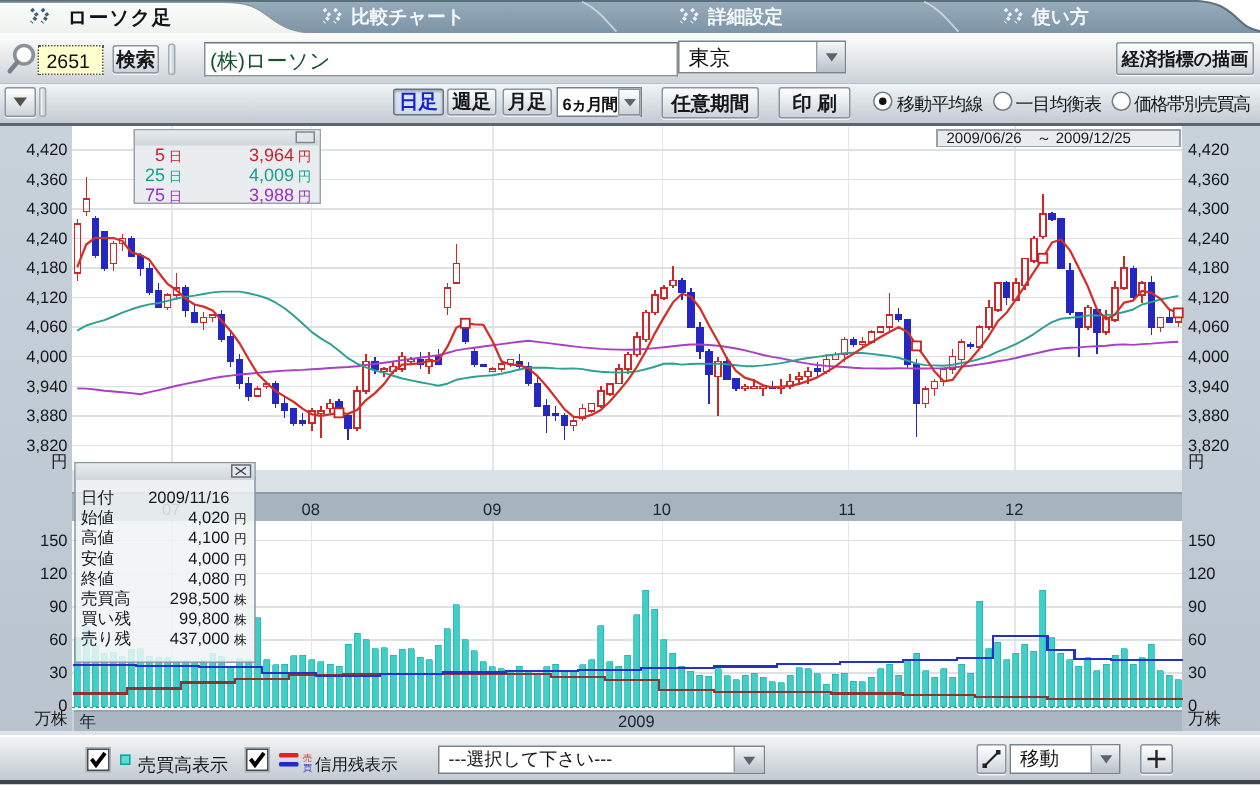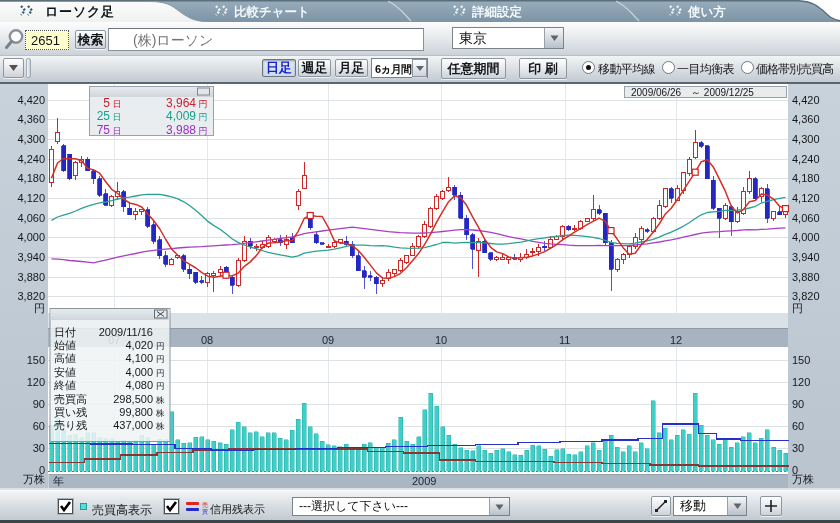--- a/index.html
+++ b/index.html
@@ -67,30 +67,31 @@
 <div class="abs" style="left:0;top:22px;width:840px;height:34px;
 background:linear-gradient(#fdfdfd,#e3e7ea 55%,#ccd2d8);border-bottom:1px solid #b8bfc6">
 <svg class="abs" style="left:4px;top:6px" width="26" height="24" xmlns="http://www.w3.org/2000/svg">
 <circle cx="12" cy="8.5" r="6.2" fill="#fff" stroke="#8a9198" stroke-width="2.4"></circle>
 <path d="M7.5 13.5 L2.5 19.5" stroke="#79828a" stroke-width="3" stroke-linecap="round"></path>
       </svg>
 <div class="abs" style="left:25px;top:7.5px;width:44px;height:20px;background:#ffffce;
 border:1px dotted #555;font-size:13px;color:#101418;padding:2px 0 0 5px">2651</div>
 <div class="btn" style="left:75px;top:8px;width:31px;height:19px;font-size:13px">検索</div>
 <div class="grip" style="left:112px;top:7px;height:21px"></div>
-<div class="abs" style="left:108px;top:6px;width:316px;height:23px;background:#fff;
-border:1px solid #8a9198;border-top-color:#6d767e;font-size:14px;color:#737373;padding:3px 0 0 24px">(株)ローソン</div>
+<div class="abs" style="left:136px;top:6px;width:316px;height:23px;background:#fff;
+border:1px solid #8a9198;border-top-color:#6d767e;font-size:14px;color:#14532d;padding:3px 0 0 3px">(株)ローソン</div>
 <div class="combo" style="left:452px;top:5px;width:112px;height:22px">
 <div class="t" style="font-size:14px;font-weight:normal">東京</div>
 <div class="carr" style="width:19px">
           <svg width="11" height="8">
             <path d="M1.5 1.5 h8 l-4 5.5 z" fill="#5c646c"></path>
           </svg>
         </div>
 </div>
+<div class="btn" style="left:744px;top:6px;width:92px;height:22px;font-size:12px;white-space:nowrap">経済指標の描画</div>
 </div>
 
 <div class="abs" style="left:0;top:56px;width:840px;height:26px;
 background:linear-gradient(#f2f5f7,#d5dbe0 60%,#c3cad1)">
 <div class="btn" style="left:3px;top:2px;width:21px;height:20px">
 <svg width="11" height="8">
           <path d="M1 1 h9 l-4.5 6 z" fill="#55504a"></path>
         </svg>
       </div>
 <div class="grip" style="left:26px;top:2px;height:20px"></div>

